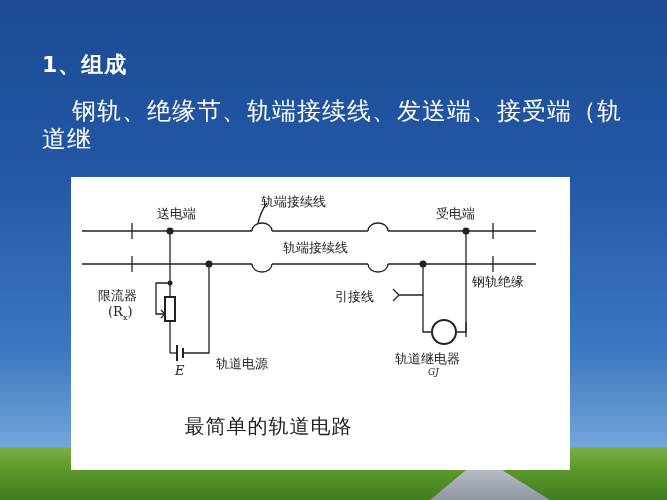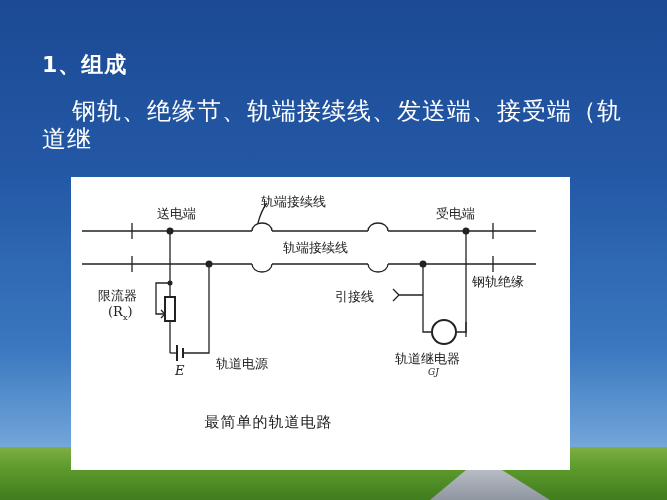--- a/index.html
+++ b/index.html
@@ -31,21 +31,21 @@
     position:absolute; left:71px; top:177px; width:499px; height:293px;
     background:#fff;
   }
   .diagram svg { position:absolute; left:0; top:0; }
   .lbl {
     position:absolute; font-family:"DejaVu Serif", serif; font-size:13px; color:#222;
     white-space:nowrap;
   }
   .caption {
     position:absolute; left:0; width:395px; top:236px; text-align:center;
-    font-family:"DejaVu Sans", sans-serif; font-size:15px; color:#222; letter-spacing:1px;
+    font-family:"DejaVu Sans", sans-serif; font-size:20px; color:#222; letter-spacing:1px;
   }
 </style>
 </head>
 <body>
 
 <div class="ground"></div>
 <div class="road"></div>
 
 <div class="title">1、组成</div>
 <div class="body-text">

